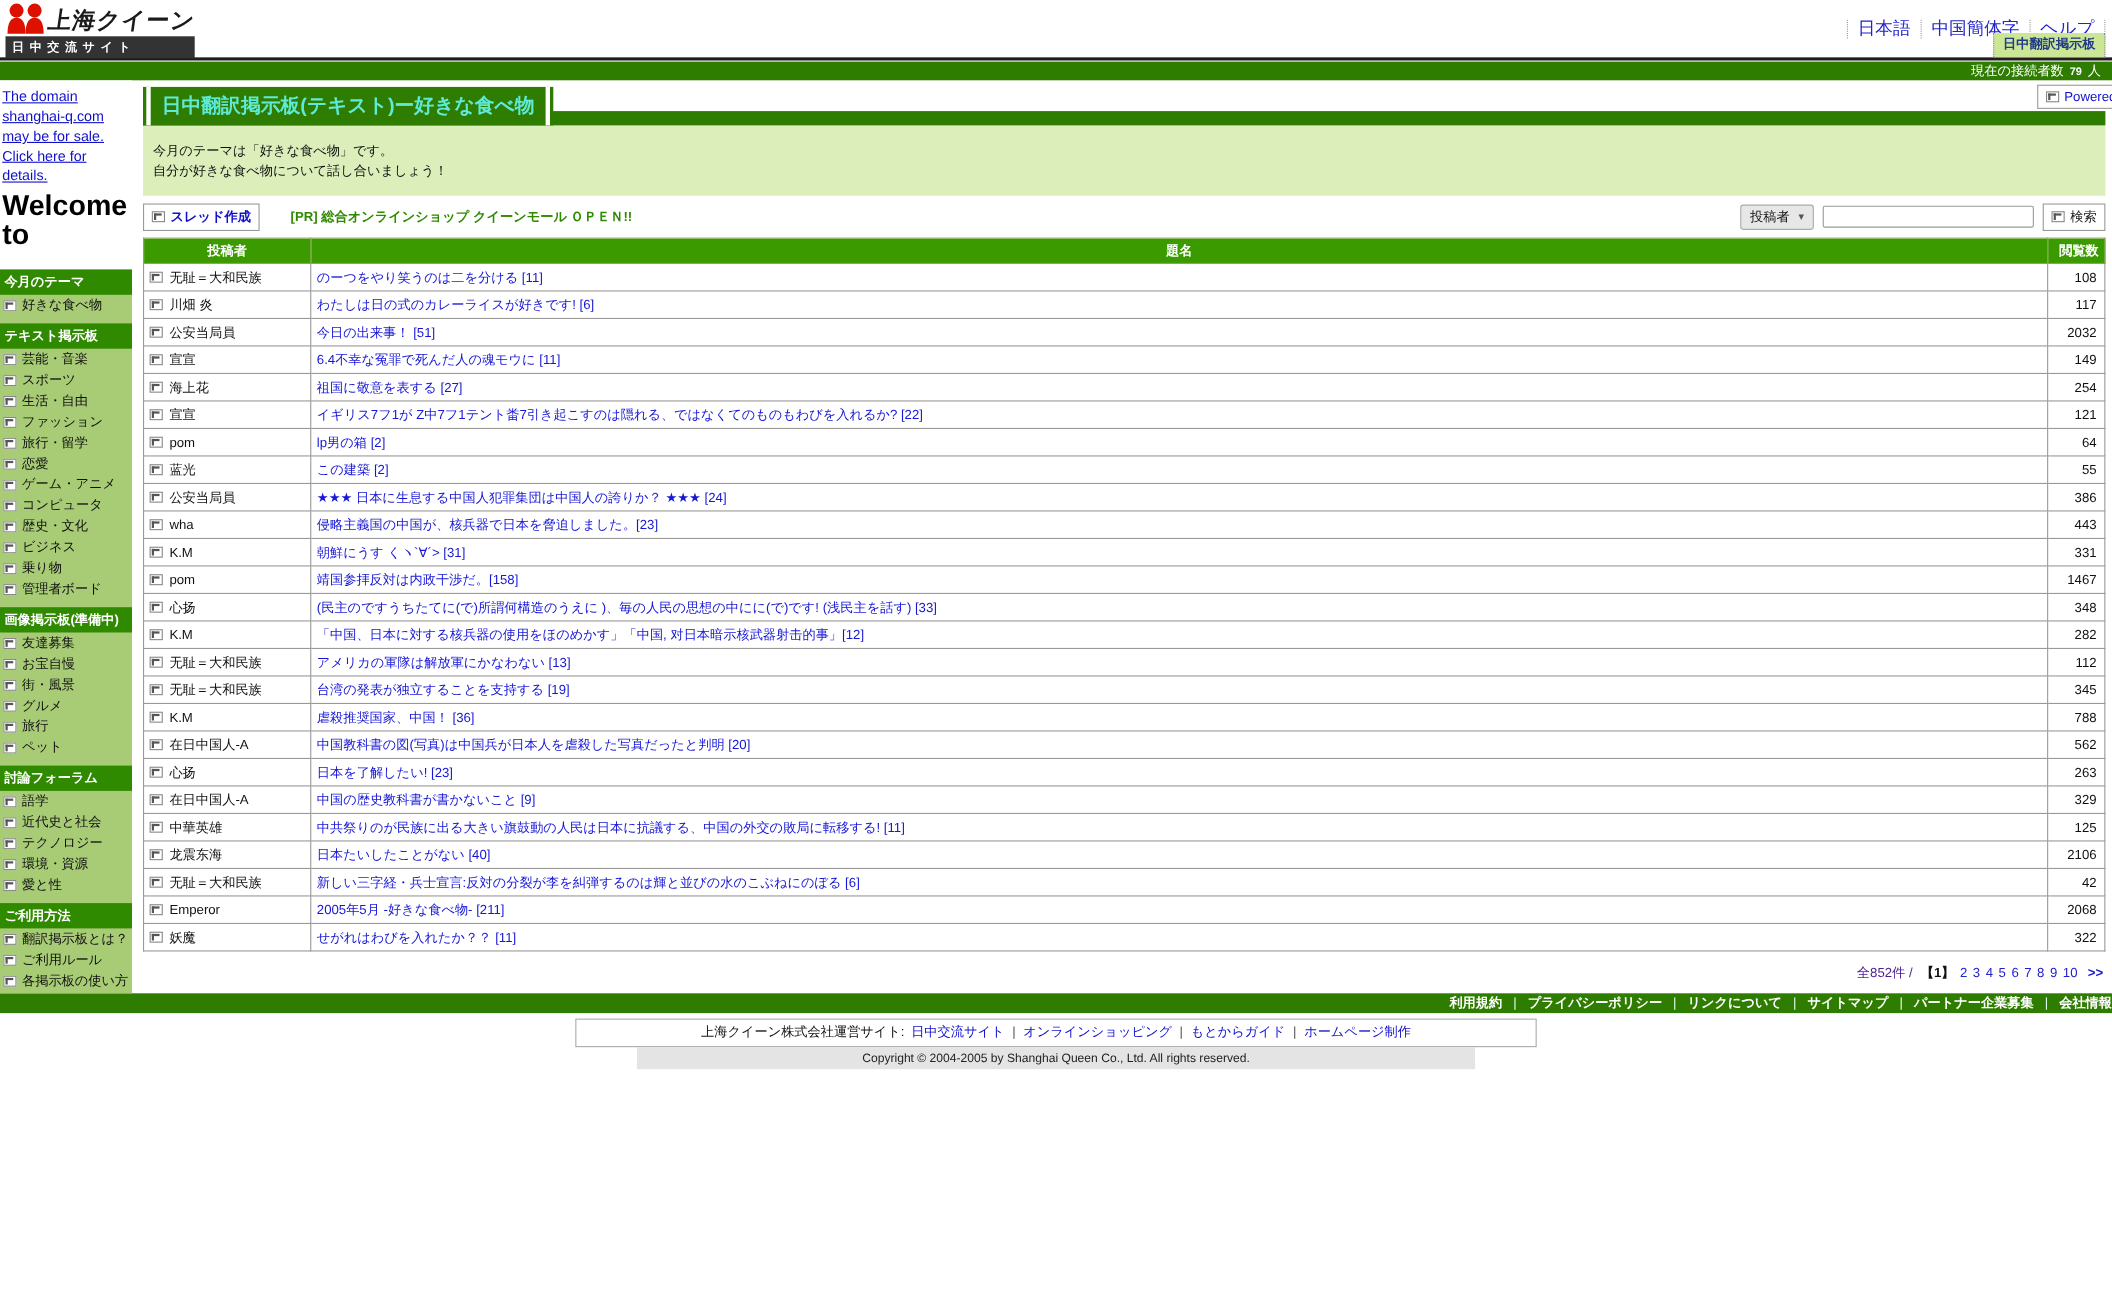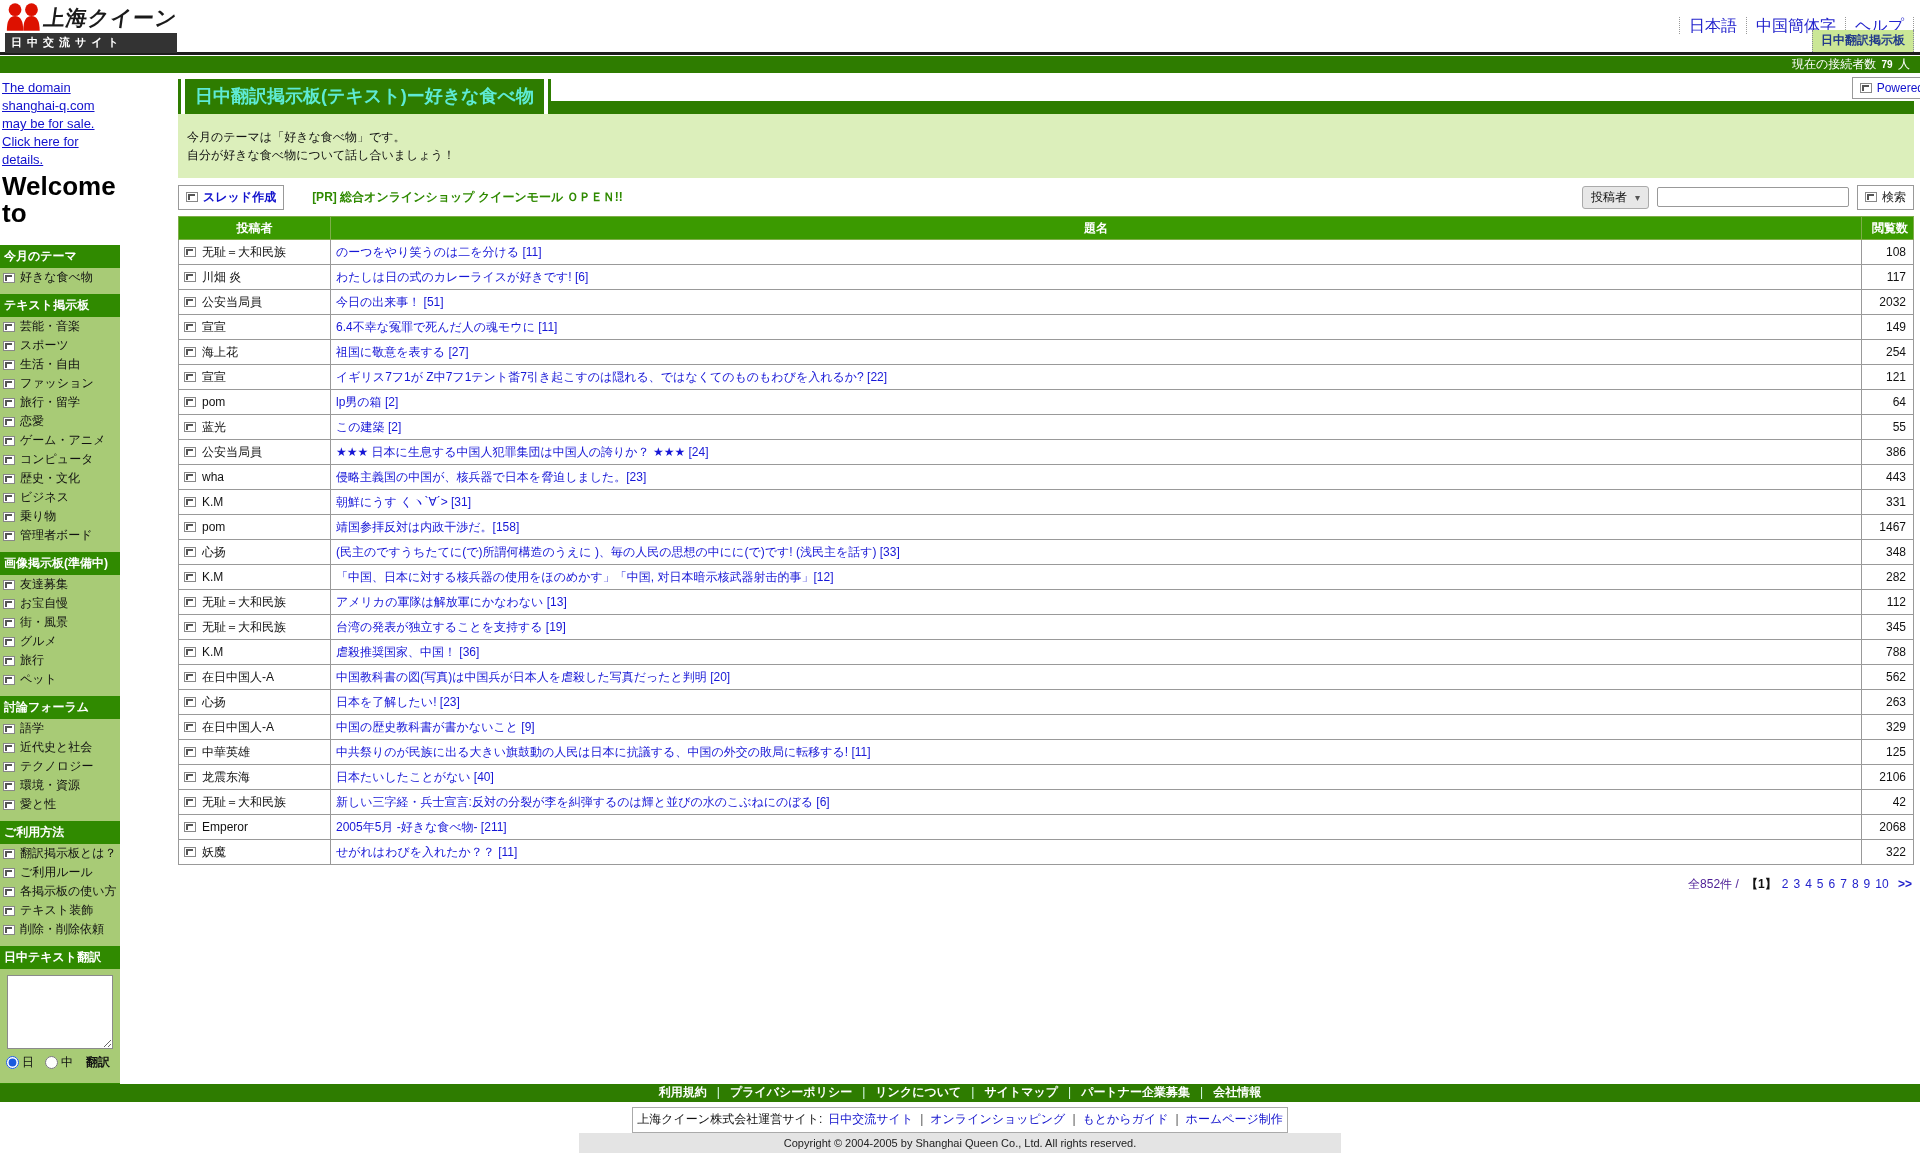--- a/index.html
+++ b/index.html
@@ -18,21 +18,21 @@
   .toplink { color:#2222cc; border-left:1px dotted #999; padding:0 9px; cursor:pointer; }
   .toplink:last-child { border-right:1px dotted #999; }
   .board-tab { position:absolute; right:6px; bottom:0; background:#cbe796; color:#223a8a;
     font-weight:bold; padding:2px 8px 3px; border-left:1px dotted #889; border-right:1px dotted #889; }
   .black-rule { height:3px; background:#1d1d1d; margin-bottom:1px; }
   .status-bar { height:17px; background:#2e7c00; color:#fff; text-align:right;
     padding-right:10px; line-height:16px; }
   .status-bar b { font-size:10px; padding:0 2px; }
 
   
-  .layout { display:flex; height:1011px; overflow:hidden;gap:48px; }
+  .layout { display:flex; height:830px; overflow:hidden; }
   .sidebar { width:120px; flex:none; background:#fff; }
   .domain-ad { padding:6px 2px 4px 2px; font-size:13px; line-height:18px; }
   .ad-line { color:#1111cc; text-decoration:underline; cursor:pointer; }
   .welcome { font-size:26px; font-weight:bold; color:#000; line-height:27px;
     height:72px; overflow:hidden; padding-left:2px; }
   .sb-green { background:#a8cb76; padding-bottom:8px; }
   .sb-header { background:#308a00; color:#fff; font-weight:bold; font-size:12px;
     padding:3px 4px; margin-top:7px; }
   .sb-green .sb-header:first-child { margin-top:0; }
   .sb-item { display:flex; align-items:center; gap:5px; padding:2px 2px 2px 3px;
@@ -83,25 +83,25 @@
   .tlink { color:#1616d6; text-decoration:none; cursor:pointer; white-space:nowrap; }
   .td-views { text-align:right; padding-right:7px !important; }
 
   .pagination { margin-top:11px; text-align:right; padding-right:2px; }
   .pg-total, .pg-sep { color:#4c1d95; }
   .pg-cur { font-weight:bold; color:#111; margin-left:4px; }
   .pnum { color:#2222cc; margin-left:5px; cursor:pointer; }
   .pg-next { color:#2222cc; margin-left:6px; cursor:pointer; font-weight:bold; }
 
   
-  .footer-bar { height:18px; background:#2e7c00; color:#fff; text-align:center; line-height:17px; }
+  .footer-bar { height:18px; background:#2e7c00; color:#fff; text-align:right; line-height:17px; }
   .flink { font-weight:bold; cursor:pointer; }
   .flink + .flink::before { content:"|"; font-weight:normal; padding:0 10px; color:#dfe; cursor:default; }
   .bottom-area { padding-top:5px; }
-  .company-box { width:656px; margin:0 auto; border:1px solid #aaa; background:#fff;
+  .company-box { width:874px; margin:0 auto; border:1px solid #aaa; background:#fff;
     text-align:center; padding:3px 0 4px; }
   .clink { color:#1111cc; cursor:pointer; }
   .clink + .clink::before { content:"|"; color:#555; padding:0 7px; cursor:default; }
   .company-label { color:#111; margin-right:6px; }
   .copy-strip { width:762px; margin:0 auto; background:#e4e4e4; text-align:center;
     font-size:11px; color:#222; padding:4px 0; }
 </style>
 </head>
 <body>
 

